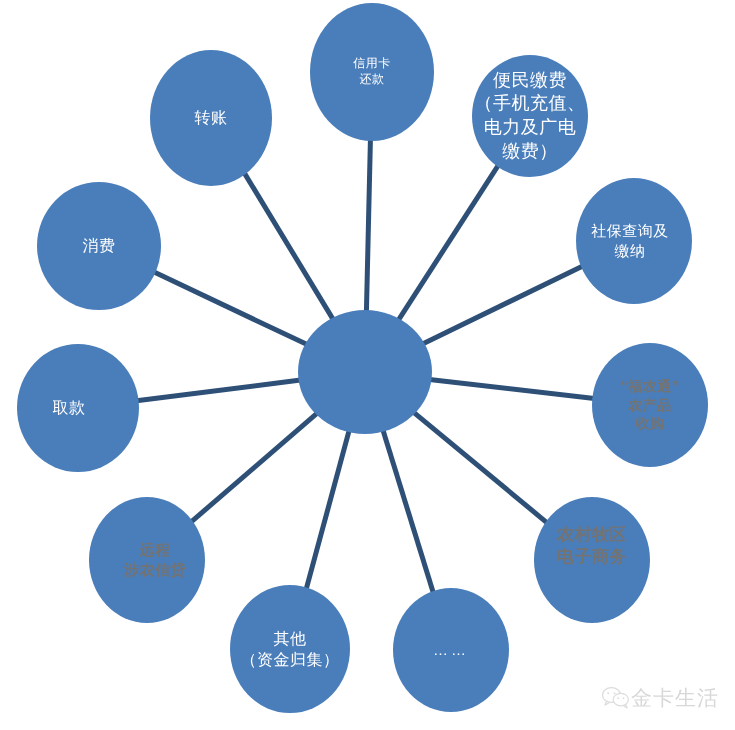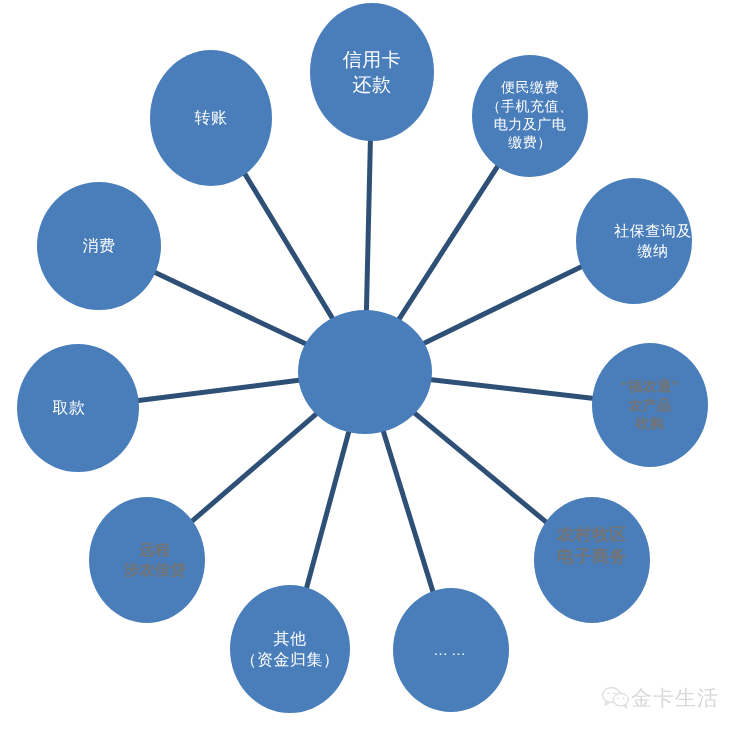--- a/index.html
+++ b/index.html
@@ -92,27 +92,27 @@
         <ellipse cx="78" cy="408" rx="61" ry="64" fill="#4A7EBB"></ellipse>
         <ellipse cx="99" cy="246" rx="62" ry="64" fill="#4A7EBB"></ellipse>
         <ellipse cx="211" cy="118" rx="61" ry="68" fill="#4A7EBB"></ellipse>
       </g>
     <g id="center-shape">
         <ellipse cx="365" cy="372" rx="67" ry="62" fill="#4A7EBB"></ellipse>
       </g>
   </svg>
 
   <div id="labels-layer">
-      <div class="node-label white" style="left: 310px; top: 3px; width: 124px; height: 138px; font-size: 19px;">信用卡
+      <div class="node-label white" style="left: 310px; top: 3px; width: 124px; height: 138px; font-size: 12px;">信用卡
 还款</div>
-      <div class="node-label white" style="left: 472px; top: 55px; width: 116px; height: 122px; font-size: 14px; font-family: Liberation Serif, serif;">便民缴费
+      <div class="node-label white" style="left: 472px; top: 55px; width: 116px; height: 122px; font-size: 18px;">便民缴费
 （手机充值、
 电力及广电
 缴费）</div>
-      <div class="node-label white" style="left: 595px; top: 178px; width: 116px; height: 126px; font-size: 15px;">社保查询及
+      <div class="node-label white" style="left: 572px; top: 178px; width: 116px; height: 126px; font-size: 15px;">社保查询及
 缴纳</div>
       <div class="node-label red" style="left: 592px; top: 343px; width: 116px; height: 124px; font-size: 14px;">“福农通”
 农产品
 收购</div>
       <div class="node-label red" style="left: 534px; top: 483px; width: 116px; height: 126px; font-size: 17px;">农村牧区
 电子商务</div>
       <div class="node-label white dots" style="left: 393px; top: 588px; width: 116px; height: 124px;">……</div>
       <div class="node-label white" style="left: 230px; top: 585px; width: 120px; height: 128px; font-size: 16px;">其他
 （资金归集）</div>
       <div class="node-label red" style="left: 97px; top: 497px; width: 116px; height: 126px; font-size: 15px;">远程

